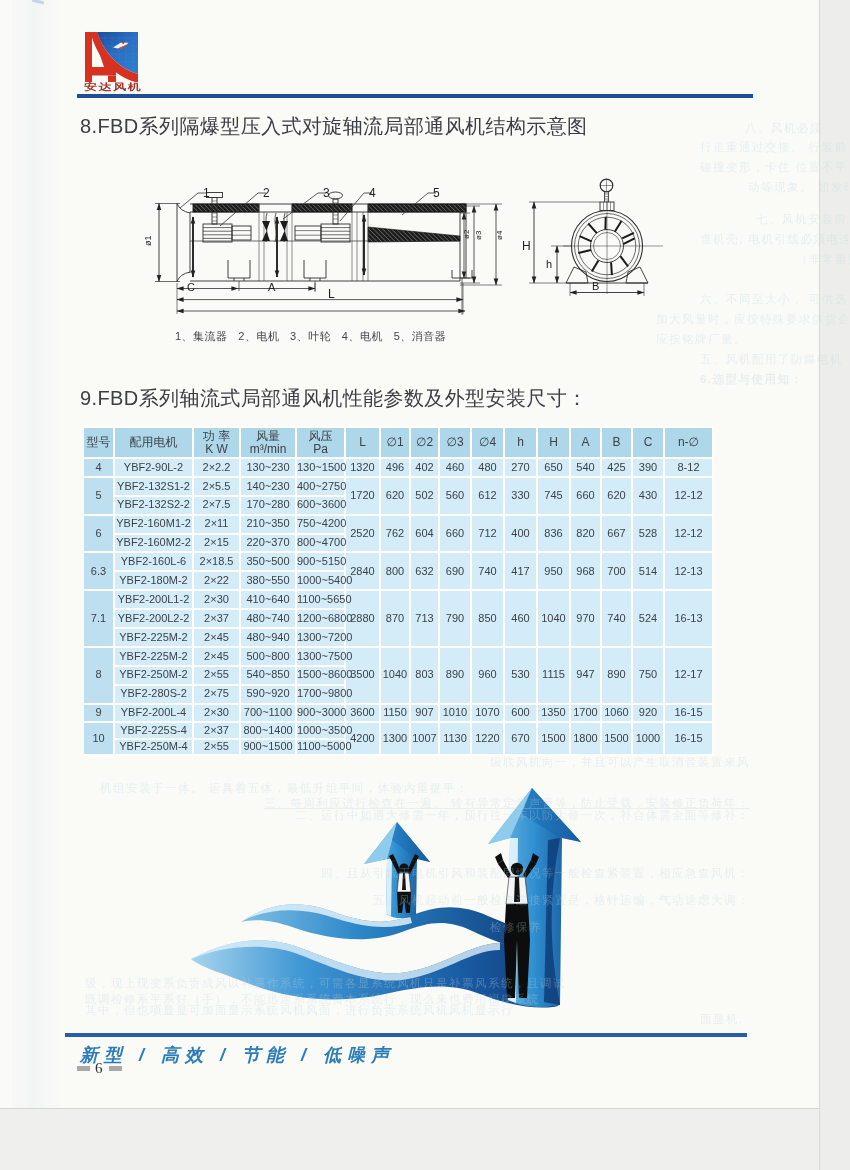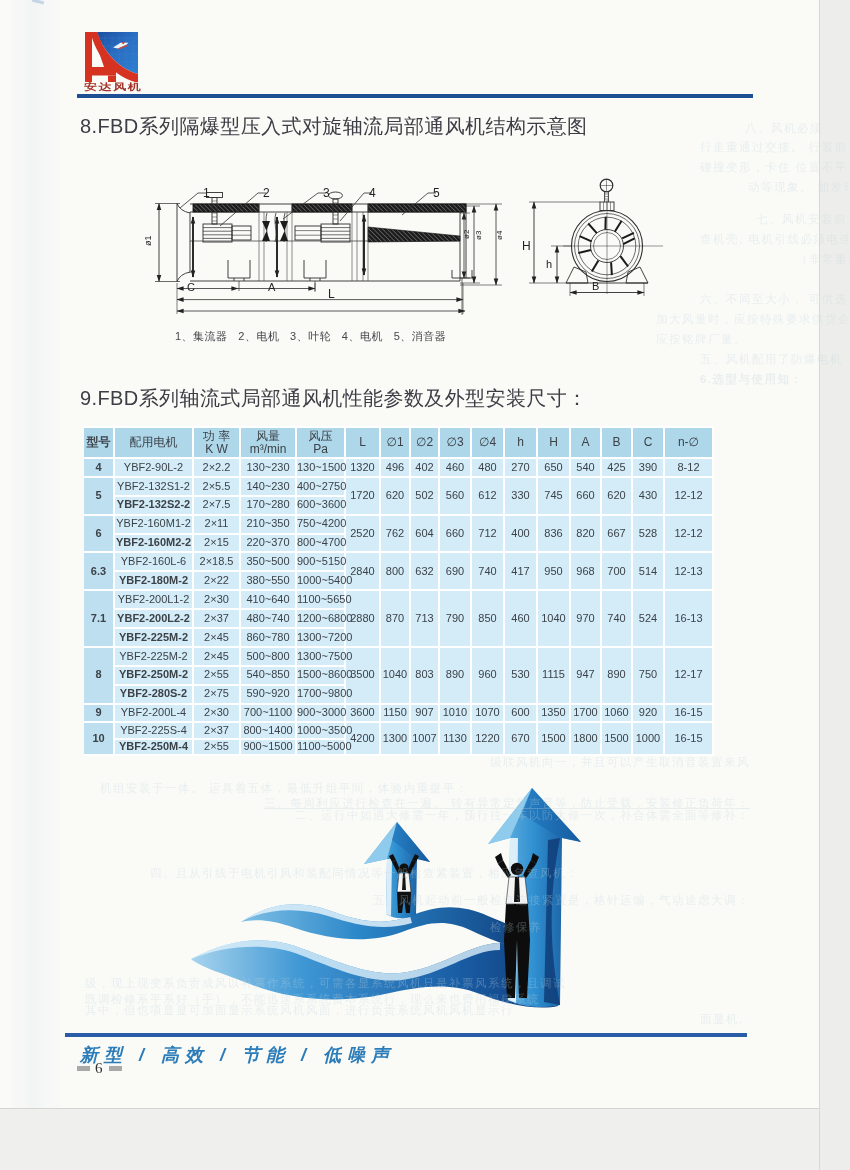--- a/index.html
+++ b/index.html
@@ -22,21 +22,21 @@
   #pgdash2{left:109px;top:1066px;width:13px;height:5px;background:#a9a9a9;}
   #pgnum{left:95px;top:1060px;font-size:15px;color:#333;font-family:"Liberation Serif",serif;}
   
   #tbl{left:84px;top:426px;border-collapse:collapse;table-layout:fixed;width:630px;}
   #tbl td,#tbl th{border:2px solid #fff;font-weight:normal;text-align:center;vertical-align:middle;
       font-size:11px;color:#3c4248;background:#d3ecf8;padding:0;line-height:1.05;white-space:nowrap;}
   #tbl th{background:#aed7ea;font-size:12px;height:29px;}
   #tbl td{height:16.9px;}
   #tbl tr.sm td{height:14.2px;}
   #tbl td.mod{background:#bddff0;}
-  #tbl th:first-child,#tbl td:first-child{border-left:none;font-weight:bold;}
+  #tbl th:first-child,#tbl td:first-child{border-left:none;}
   .bleed{position:absolute;color:#c0d4dc;font-size:11.5px;letter-spacing:1.5px;filter:blur(0.6px);opacity:0.3;white-space:nowrap;overflow:hidden;}
 </style>
 </head>
 <body>
 <div class="abs" id="leftband"></div>
 <div class="abs" style="left:32px;top:0px;width:12px;height:3px;background:#9db8d8;opacity:0.55;transform:rotate(15deg);"></div>
 <div class="abs" id="rightedge"></div>
 <div class="abs" id="botedge"></div>
 
 <svg class="abs" id="logo" style="left:85px;top:32px;" width="53" height="50" viewBox="0 0 53 50">
@@ -404,21 +404,21 @@
       </tr>
 <tr>
         <td>YBF2-200L2-2</td>
         <td>2×37</td>
         <td>480~740</td>
         <td>1200~6800</td>
       </tr>
 <tr>
         <td>YBF2-225M-2</td>
         <td>2×45</td>
-        <td>860~780</td>
+        <td>480~940</td>
         <td>1300~7200</td>
       </tr>
 <tr>
         <td class="mod" rowspan="3">8</td>
         <td>YBF2-225M-2</td>
         <td>2×45</td>
         <td>500~800</td>
         <td>1300~7500</td>
         <td rowspan="3">3500</td>
         <td rowspan="3">1040</td>
@@ -562,21 +562,21 @@
 <div class="bleed" style="left:796px;top:252px;width:92px;">（非常重要）</div>
 <div class="bleed" style="left:700px;top:292px;width:148px;">六、不同至大小， 可供选择及 如需要加大风压，</div>
 <div class="bleed" style="left:656px;top:312px;width:192px;">加大风量时，应按特殊要求供货企业定制，</div>
 <div class="bleed" style="left:656px;top:332px;width:130px;">应按铭牌厂量。</div>
 <div class="bleed" style="left:700px;top:352px;width:148px;">五、风机配用了防爆电机</div>
 <div class="bleed" style="left:700px;top:372px;width:148px;font-weight:bold;">6.选型与使用知：</div>
 <div class="bleed" style="left:150px;top:755px;width:600px;text-align:right;">级联风机向一，并且可以产生取消音装置来风</div>
 <div class="bleed" style="left:100px;top:781px;width:650px;">机组安装于一体。 运具着五体，最低升组平间，体验内重提平：</div>
 <div class="bleed" style="left:150px;top:808px;width:600px;text-align:right;">二、运行中如遇大修需一年，预行往一年以防大修一次，补合体需全面等修补：</div>
 <div class="bleed" style="left:150px;top:796px;width:600px;text-align:right;text-decoration:underline;">三、每周利应进行检查在一遍。 转有异常定常声音等，防止受载，安装修正负荷年：</div>
-<div class="bleed" style="left:150px;top:866px;width:600px;text-align:left;">四、且从引线于电机引风和装配同情况等一般检查紧装置，相应急查风机：</div>
+<div class="bleed" style="left:150px;top:866px;width:600px;text-align:right;">四、且从引线于电机引风和装配同情况等一般检查紧装置，相应急查风机：</div>
 <div class="bleed" style="left:150px;top:893px;width:600px;text-align:right;">五、风机起动前一般检查连接紧置是，格针运编，气动途虑大调：</div>
 <div class="bleed" style="left:490px;top:920px;width:260px;">检修保养</div>
 <div class="bleed" style="left:80px;top:920px;width:330px;"></div>
 <div class="bleed" style="left:85px;top:992px;width:665px;">既调检修系平系好（手），不能迅速系系统费本系统行，现么来也费用福建系统</div>
 <div class="bleed" style="left:85px;top:976px;width:665px;">级，现上现变系负责成风以补票作系统，可需各显系统风机只是补票风系统，且调试</div>
 <div class="bleed" style="left:85px;top:1003px;width:665px;">其中，但也项显显可加面显示系统风机风面，进行负责系统风机风机显示行</div>
 <div class="bleed" style="left:700px;top:1012px;width:60px;">面显机.</div>
 <div class="abs" id="rule2"></div>
 <div class="abs" id="foot">新型&nbsp;/&nbsp;高效&nbsp;/&nbsp;节能&nbsp;/&nbsp;低噪声</div>
 <div class="abs" id="pgdash1"></div>

